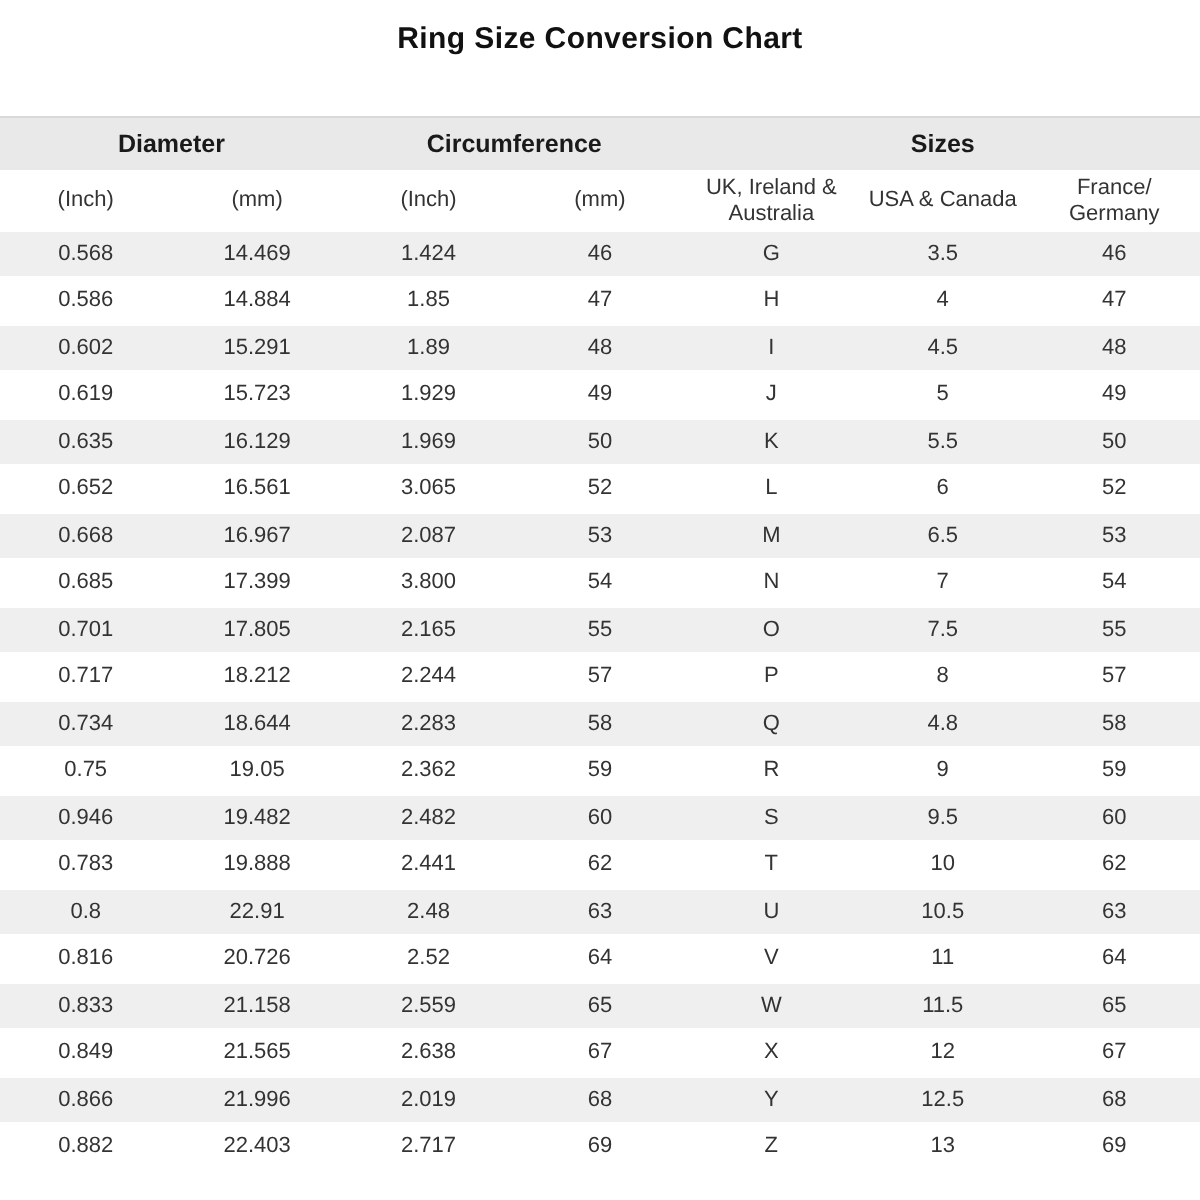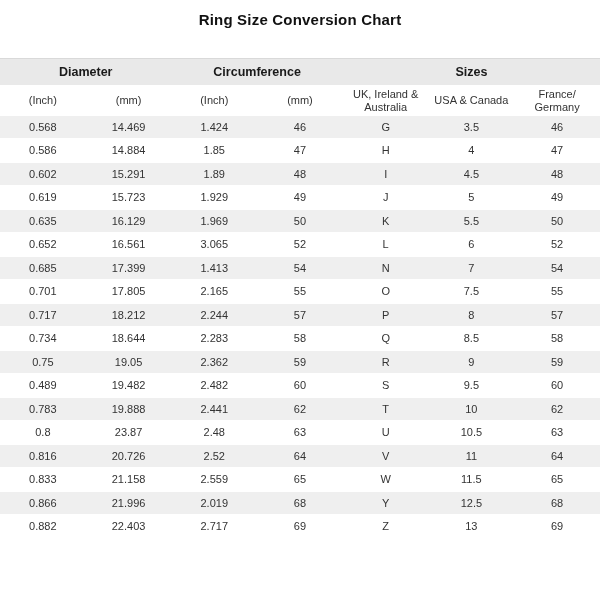--- a/index.html
+++ b/index.html
@@ -150,23 +150,32 @@
         <tr>
           <td>0.652</td>
           <td>16.561</td>
           <td>3.065</td>
           <td>52</td>
           <td>L</td>
           <td>6</td>
           <td>52</td>
         </tr>
         <tr>
+          <td>0.668</td>
+          <td>16.967</td>
+          <td>2.087</td>
+          <td>53</td>
+          <td>M</td>
+          <td>6.5</td>
+          <td>53</td>
+        </tr>
+        <tr>
           <td>0.685</td>
           <td>17.399</td>
-          <td>1.413</td>
+          <td>3.800</td>
           <td>54</td>
           <td>N</td>
           <td>7</td>
           <td>54</td>
         </tr>
         <tr>
           <td>0.701</td>
           <td>17.805</td>
           <td>2.165</td>
           <td>55</td>
@@ -182,53 +191,53 @@
           <td>P</td>
           <td>8</td>
           <td>57</td>
         </tr>
         <tr>
           <td>0.734</td>
           <td>18.644</td>
           <td>2.283</td>
           <td>58</td>
           <td>Q</td>
-          <td>8.5</td>
+          <td>4.8</td>
           <td>58</td>
         </tr>
         <tr>
           <td>0.75</td>
           <td>19.05</td>
           <td>2.362</td>
           <td>59</td>
           <td>R</td>
           <td>9</td>
           <td>59</td>
         </tr>
         <tr>
-          <td>0.489</td>
+          <td>0.946</td>
           <td>19.482</td>
           <td>2.482</td>
           <td>60</td>
           <td>S</td>
           <td>9.5</td>
           <td>60</td>
         </tr>
         <tr>
           <td>0.783</td>
           <td>19.888</td>
           <td>2.441</td>
           <td>62</td>
           <td>T</td>
           <td>10</td>
           <td>62</td>
         </tr>
         <tr>
           <td>0.8</td>
-          <td>23.87</td>
+          <td>22.91</td>
           <td>2.48</td>
           <td>63</td>
           <td>U</td>
           <td>10.5</td>
           <td>63</td>
         </tr>
         <tr>
           <td>0.816</td>
           <td>20.726</td>
           <td>2.52</td>
@@ -240,20 +249,29 @@
         <tr>
           <td>0.833</td>
           <td>21.158</td>
           <td>2.559</td>
           <td>65</td>
           <td>W</td>
           <td>11.5</td>
           <td>65</td>
         </tr>
         <tr>
+          <td>0.849</td>
+          <td>21.565</td>
+          <td>2.638</td>
+          <td>67</td>
+          <td>X</td>
+          <td>12</td>
+          <td>67</td>
+        </tr>
+        <tr>
           <td>0.866</td>
           <td>21.996</td>
           <td>2.019</td>
           <td>68</td>
           <td>Y</td>
           <td>12.5</td>
           <td>68</td>
         </tr>
         <tr>
           <td>0.882</td>

